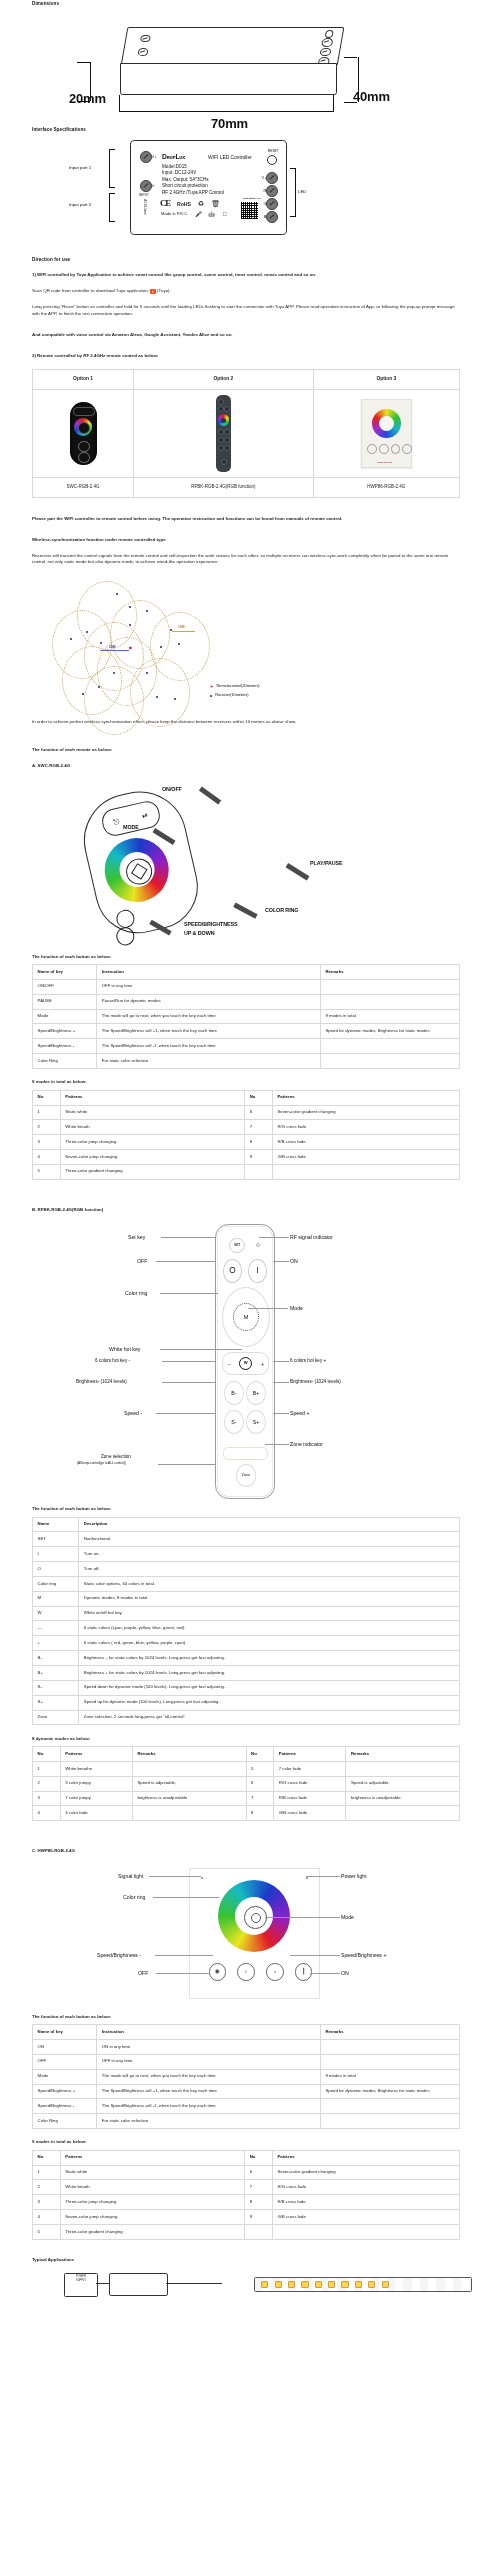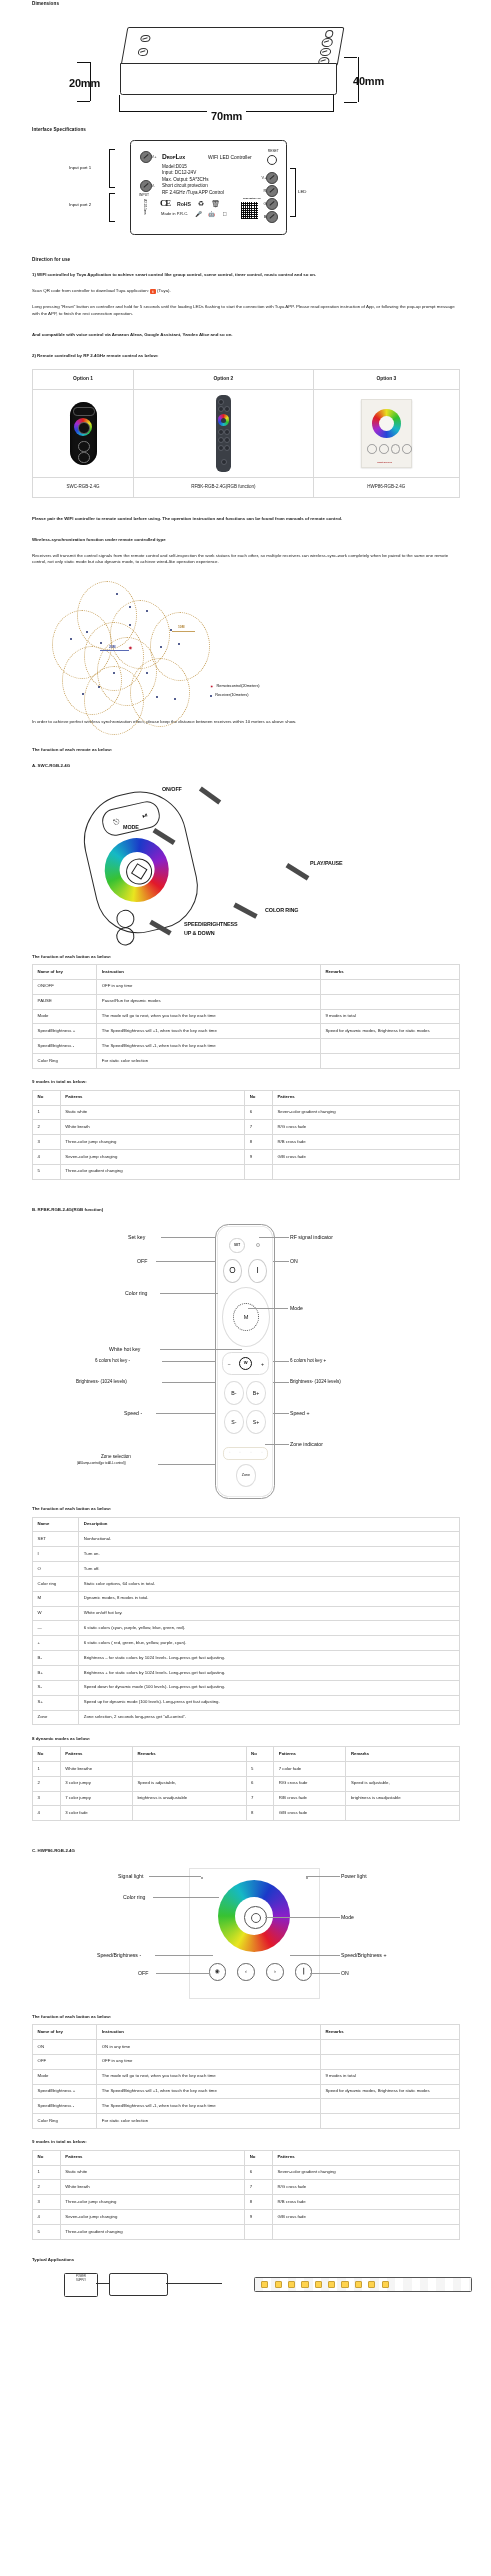--- a/index.html
+++ b/index.html
@@ -26,21 +26,21 @@
   .screwdot{position:absolute;width:7.7px;height:5.7px;border:0.6px solid #333;border-radius:50%;}
   .screwdot:after{content:"";position:absolute;left:1px;top:2.2px;width:5.2px;height:0.6px;background:#333;
                   transform:rotate(-18deg);}
   .ledrow{position:absolute;right:8.2px;top:9.3px;}
   .ledrow .screwdot{position:relative;margin:0.8px 0;display:block;width:8.8px;height:6.7px;}
   .reset-c{position:absolute;right:9.3px;top:2.1px;width:6.2px;height:6.2px;border:0.6px solid #333;border-radius:50%;}
   .reset-dot{position:absolute;right:12px;top:-1px;width:1px;height:1px;background:#333;border-radius:50%;}
   .vline{position:absolute;width:0.7px;background:#111;}
   .hline{position:absolute;height:0.7px;background:#111;}
   .tick{position:absolute;height:1.1px;width:13.4px;background:#111;}
-  .dimlabel{position:absolute;font-size:11px;font-weight:bold;color:#111;letter-spacing:-0.2px;}
+  .dimlabel{position:absolute;font-size:13px;font-weight:bold;color:#111;letter-spacing:-0.2px;margin-top:14px;}
 
   
   .ifwrap{position:relative;height:103px;}
   .device{position:absolute;left:98px;top:4.1px;width:155px;height:93px;border:0.7px solid #2c2c2c;
           border-radius:4.6px;background:#fff;}
   .brand{position:absolute;left:31px;top:11.3px;font-size:6.7px;font-weight:bold;letter-spacing:-0.2px;color:#111;}
   .brand .u{font-size:5.2px;}
   .brandsub{position:absolute;left:77px;top:13px;font-size:4.9px;color:#111;}
   .specs{position:absolute;left:31px;top:23px;font-size:4.6px;line-height:1.42;color:#111;}
   .termL{position:absolute;left:9.3px;width:9.8px;height:9.8px;border-radius:50%;background:#777;
@@ -210,21 +210,21 @@
       <div class="dimlabel" style="left:37px;top:63px;">20mm</div>
 
       <div class="tick" style="left:312px;top:45px;"></div>
       <div class="vline" style="left:326px;top:45px;height:45px;"></div>
       <div class="tick" style="left:312px;top:90px;"></div>
       <div class="dimlabel" style="left:321px;top:61px;">40mm</div>
 
       <div class="vline" style="left:87px;top:83px;height:16.5px;"></div>
       <div class="hline" style="left:87px;top:99px;width:215px;"></div>
       <div class="vline" style="left:301px;top:83px;height:16.5px;"></div>
-      <div class="dimlabel" style="left:175px;top:96px;background:#fff;padding:0 4.1px;">70mm</div>
+      <div class="dimlabel" style="left:175px;top:88px;background:#fff;padding:0 4.1px;">70mm</div>
     </div>
   </div>
 
   <div class="spacer-m"></div>
 
   <div class="sec">
     <h2 class="heading">Interface Specifications</h2>
 
     <div class="ifwrap">
       <div class="device">

